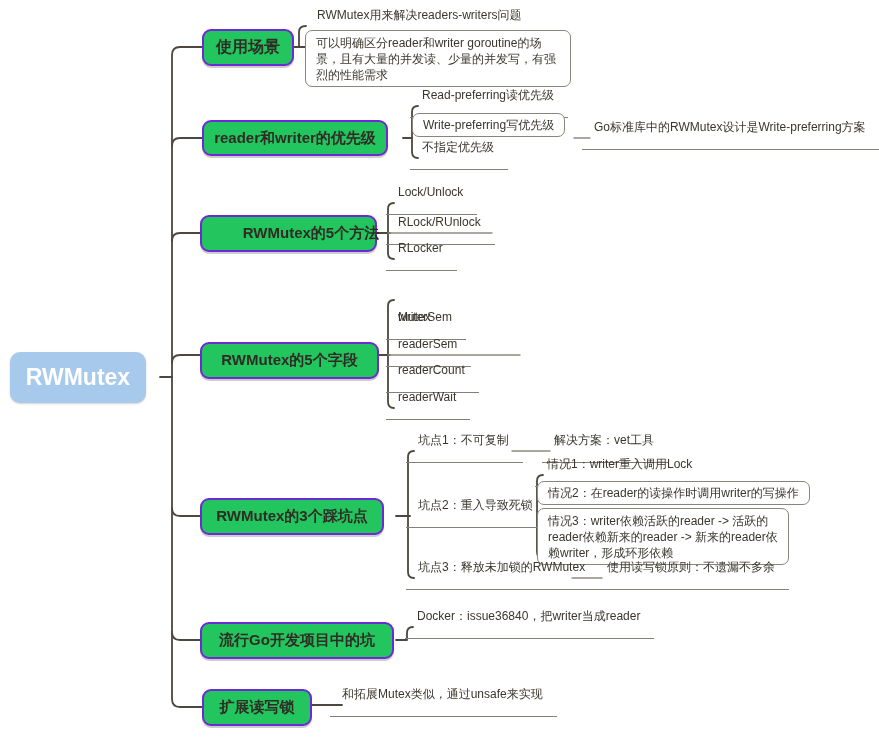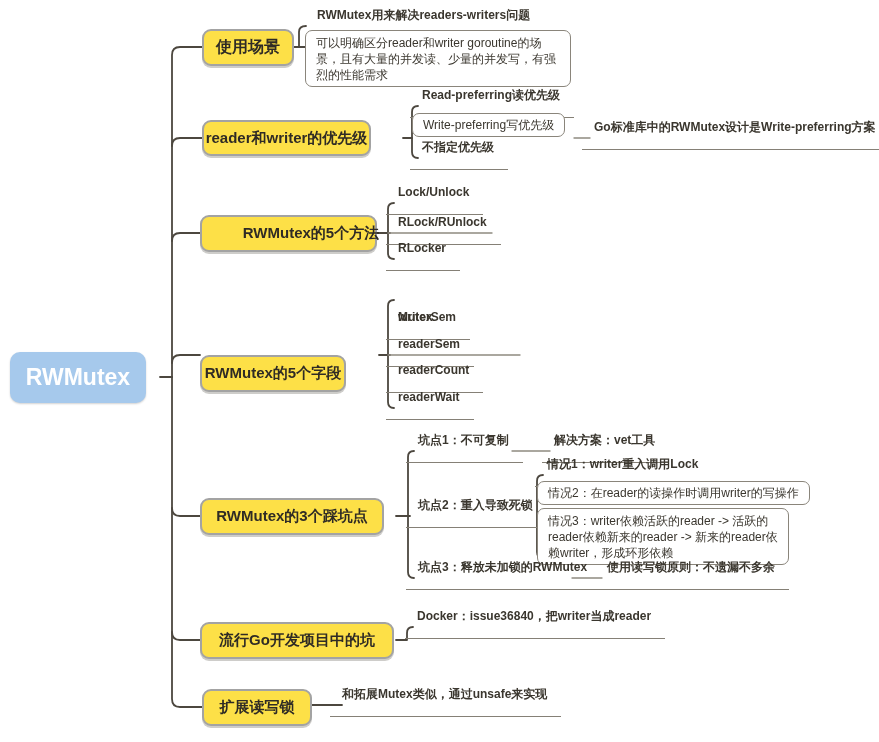--- a/index.html
+++ b/index.html
@@ -10,33 +10,32 @@
 
   .root-node {
     position:absolute; z-index:3;
     background:#A6C9EC; border-radius:10px;
     display:flex; align-items:center; justify-content:center;
     color:#ffffff; font-weight:bold; font-size:23px;
     box-shadow:0 1px 2px rgba(0,0,0,0.18);
   }
   .branch-node {
     position:absolute; z-index:3;
-    background:#fde047; border:2px solid #a3a3a3; border-radius:9px;
+    background:#22c55e; border:2px solid #6d28d9; border-radius:9px;
     display:flex; align-items:center; justify-content:center;
     color:#2F2B25; font-weight:bold; font-size:15px;
     box-shadow:0 2px 0 rgba(60,55,45,0.25);
     white-space:nowrap;
   }
   .u-leaf {
     position:absolute; z-index:2;
     font-size:12px; line-height:16px; color:#3A362E;
     padding:3px 14px 14px 12px;
     border-bottom:1.6px solid #858076;
     white-space:nowrap;
-    font-weight:bold;
   }
   .b-leaf {
     position:absolute; z-index:2;
     font-size:12px; line-height:15px; color:#3A362E;
     background:#ffffff;
     border:1.4px solid #8A857B; border-radius:7px;
     padding:4px 10px 3px 10px;
     white-space:nowrap;
   }
   .b-leaf.wrap { white-space:normal; line-height:16px; }
@@ -84,23 +83,23 @@
       <path d="M388,233 H492"></path>
       <path d="M388,355 H520"></path>
       <path d="M512,451 H550"></path>
       <path d="M572,578 H602"></path>
     </g>
   </svg>
 
   <div class="root-node" style="left:10px; top:352px; width:136px; height:51px;">RWMutex</div>
 
   <div class="branch-node" style="left:202px; top:29px;  width:92px;  height:37px; font-size:16px;">使用场景</div>
-  <div class="branch-node" style="left:202px; top:120px; width:169px; height:36px;">reader和writer的优先级</div>
+  <div class="branch-node" style="left:202px; top:120px; width:186px; height:36px;">reader和writer的优先级</div>
   <div class="branch-node" style="left:200px; top:215px; width:177px; height:37px;padding-left:45px;">RWMutex的5个方法</div>
-  <div class="branch-node" style="left:200px; top:355px; width:146px; height:37px;">RWMutex的5个字段</div>
+  <div class="branch-node" style="left:200px; top:342px; width:179px; height:37px;">RWMutex的5个字段</div>
   <div class="branch-node" style="left:200px; top:498px; width:184px; height:37px;">RWMutex的3个踩坑点</div>
   <div class="branch-node" style="left:200px; top:622px; width:194px; height:37px;">流行Go开发项目中的坑</div>
   <div class="branch-node" style="left:202px; top:689px; width:110px; height:37px;">扩展读写锁</div>
 
   <div class="u-leaf" style="left:305px; top:4px;">RWMutex用来解决readers-writers问题</div>
   <div class="b-leaf wrap" style="left:305px; top:30px; width:266px;">可以明确区分reader和writer goroutine的场景，且有大量的并发读、少量的并发写，有强烈的性能需求</div>
 
   <div class="u-leaf" style="left:410px; top:84px;text-align:center;">Read-preferring读优先级</div>
   <div class="b-leaf" style="left:412px; top:113px;">Write-preferring写优先级</div>
   <div class="u-leaf" style="left:582px; top:116px;">Go标准库中的RWMutex设计是Write-preferring方案</div>

